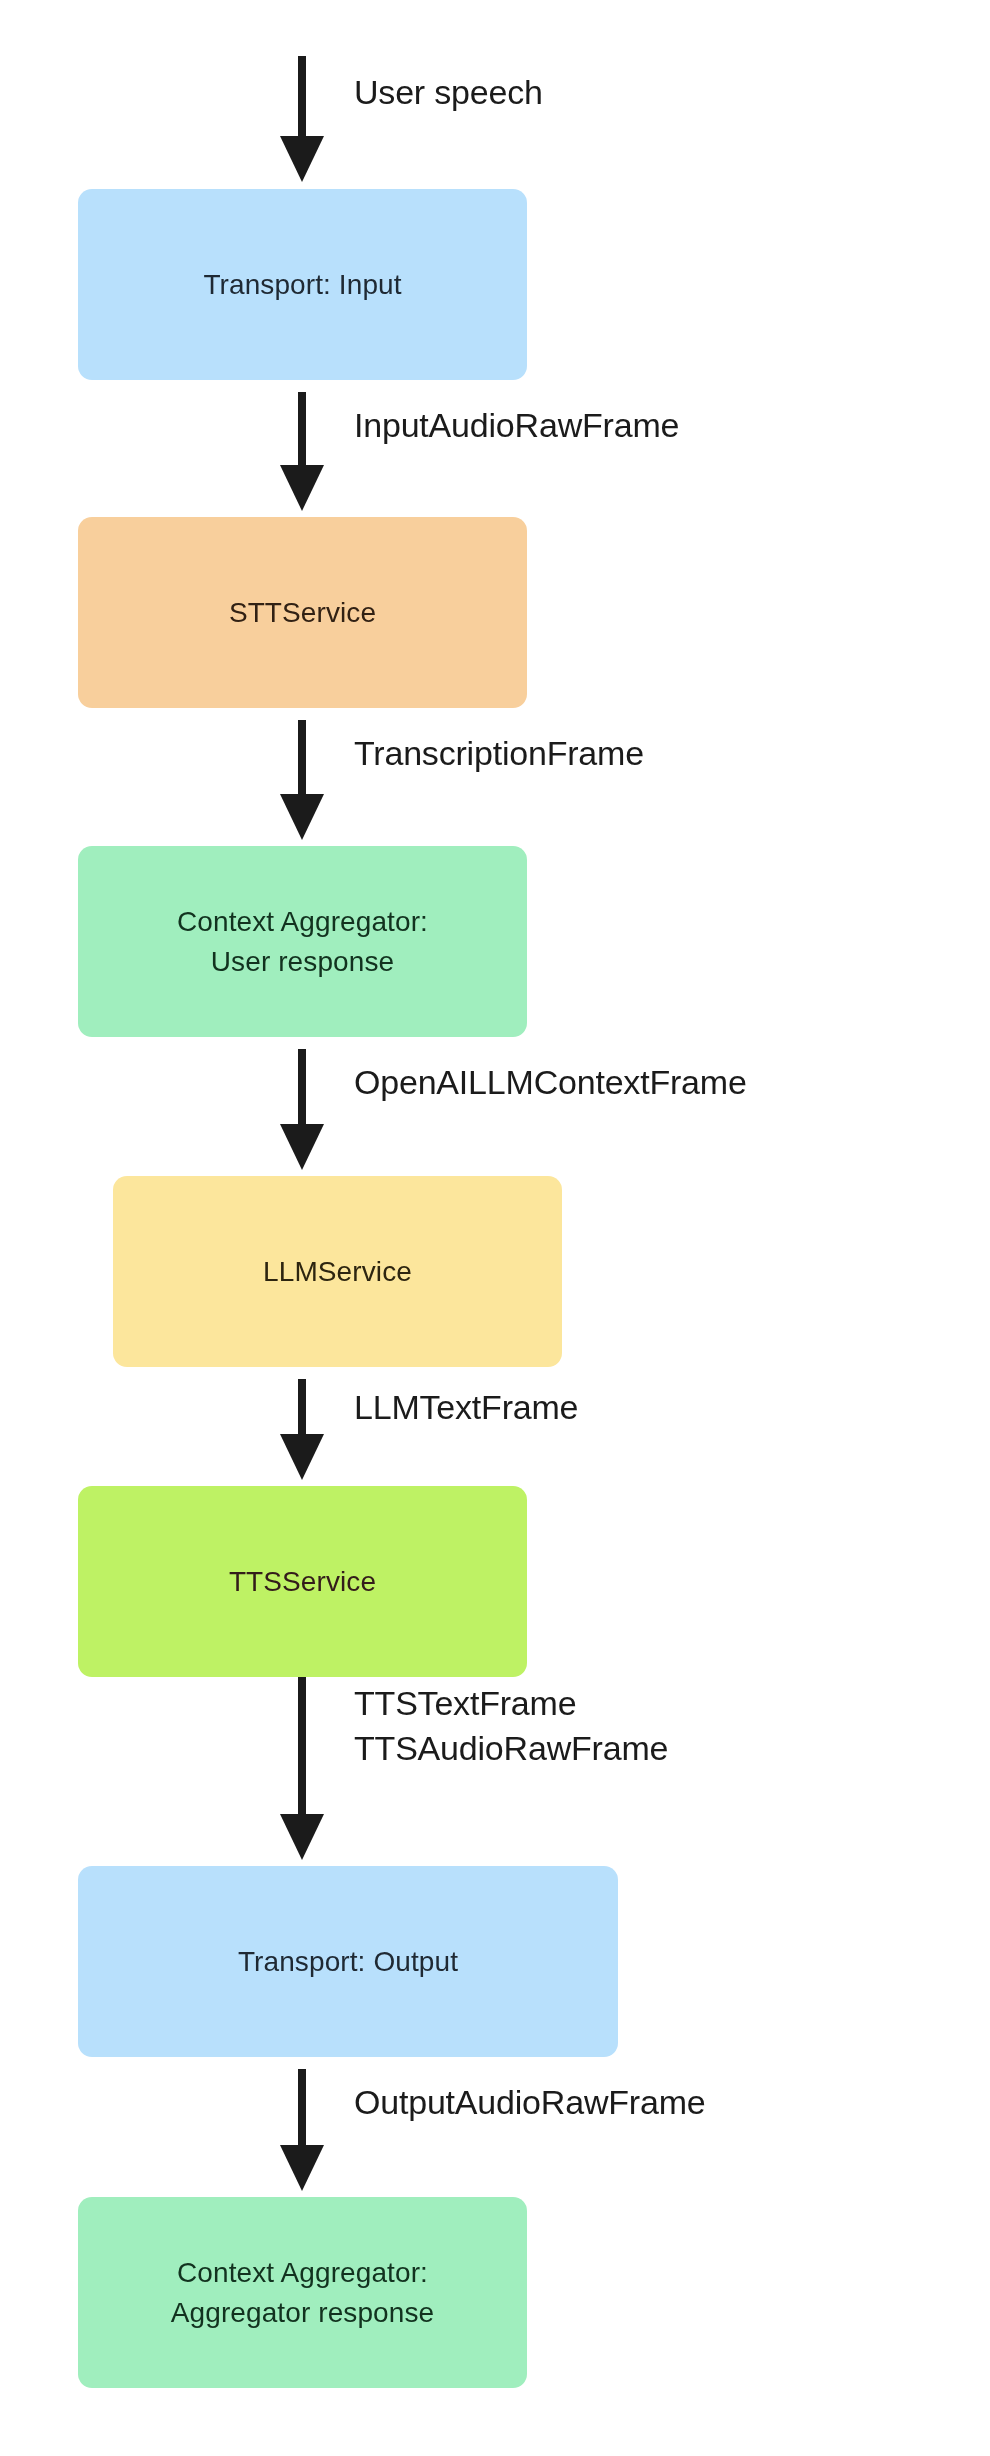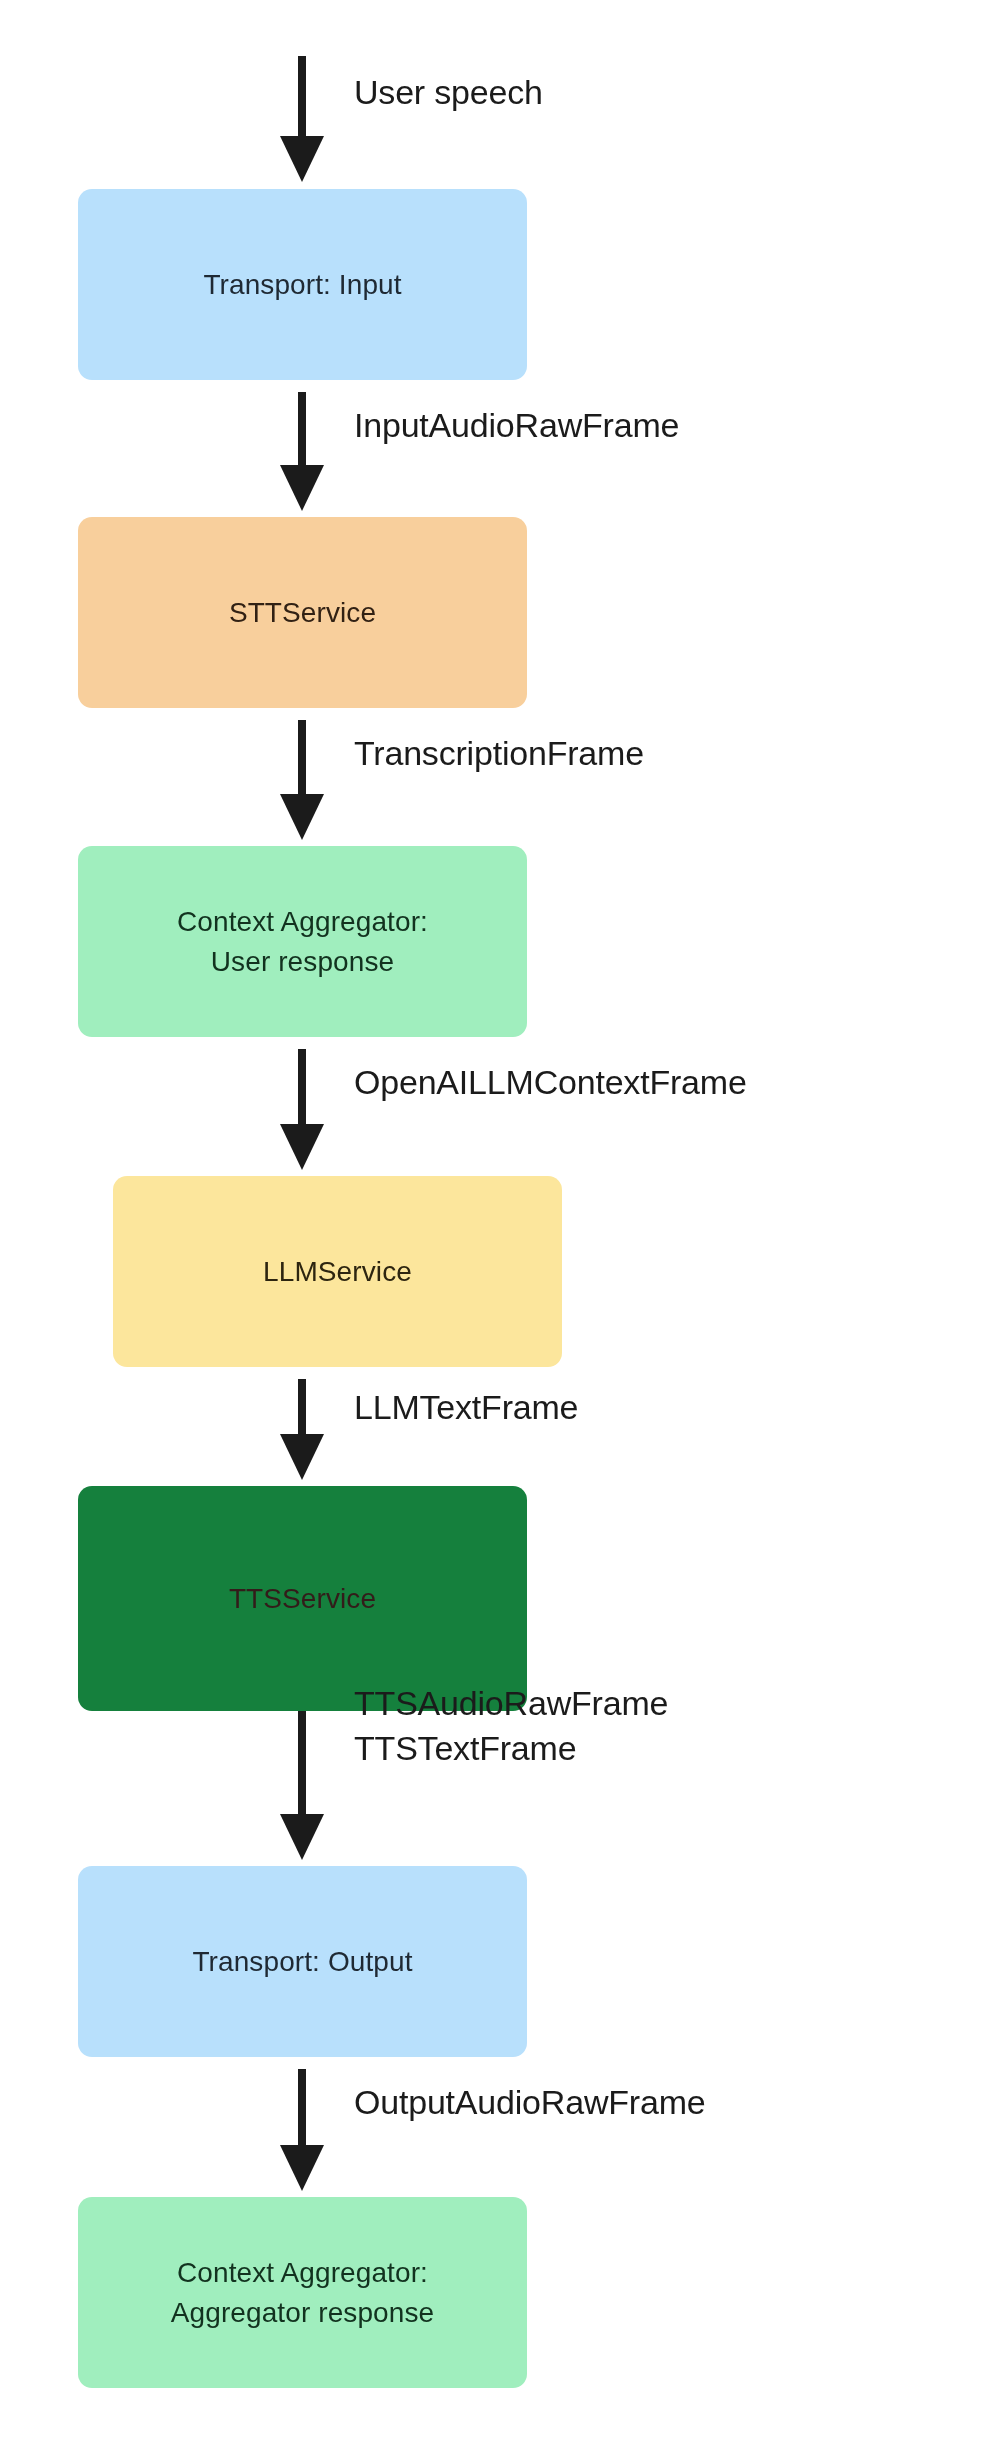--- a/index.html
+++ b/index.html
@@ -98,24 +98,24 @@
       <div class="node" style="left: 78px; top: 517px; width: 449px; height: 191px; background: rgb(248, 207, 156); color: rgb(49, 33, 20);">
         <span class="node-line">STTService</span>
       </div>
       <div class="node" style="left: 78px; top: 846px; width: 449px; height: 191px; background: rgb(160, 238, 190); color: rgb(18, 50, 31);">
         <span class="node-line">Context Aggregator:</span>
         <span class="node-line">User response</span>
       </div>
       <div class="node" style="left: 78px; top: 1176px; width: 449px; height: 191px; background: rgb(252, 230, 156); color: rgb(45, 37, 16); margin-left: 35px;">
         <span class="node-line">LLMService</span>
       </div>
-      <div class="node" style="left: 78px; top: 1486px; width: 449px; height: 225px; background: #15803d; color: rgb(51, 28, 26);">
+      <div class="node" style="left: 78px; top: 1486px; width: 449px; height: 191px; background: #bef264; color: rgb(51, 28, 26);">
         <span class="node-line">TTSService</span>
       </div>
-      <div class="node" style="left: 78px; top: 1866px; width: 449px; height: 191px; background: rgb(184, 224, 252); color: rgb(31, 41, 51);">
+      <div class="node" style="left: 78px; top: 1866px; width: 540px; height: 191px; background: rgb(184, 224, 252); color: rgb(31, 41, 51);">
         <span class="node-line">Transport: Output</span>
       </div>
       <div class="node" style="left: 78px; top: 2197px; width: 449px; height: 191px; background: rgb(160, 238, 190); color: rgb(18, 50, 31);">
         <span class="node-line">Context Aggregator:</span>
         <span class="node-line">Aggregator response</span>
       </div>
     </div>
   <div id="labels-layer">
       <div class="edge-label" style="left: 354px; top: 70px; color: rgb(27, 27, 27); text-align: right;">
         <span class="label-line">User speech</span>
@@ -126,20 +126,20 @@
       <div class="edge-label" style="left: 354px; top: 731px; color: rgb(27, 27, 27);">
         <span class="label-line">TranscriptionFrame</span>
       </div>
       <div class="edge-label" style="left: 354px; top: 1060px; color: rgb(27, 27, 27);">
         <span class="label-line">OpenAILLMContextFrame</span>
       </div>
       <div class="edge-label" style="left: 354px; top: 1385px; color: rgb(27, 27, 27);">
         <span class="label-line">LLMTextFrame</span>
       </div>
       <div class="edge-label" style="left: 354px; top: 1681px; color: rgb(27, 27, 27);">
+        <span class="label-line">TTSTextFrame</span>
         <span class="label-line">TTSAudioRawFrame</span>
-        <span class="label-line">TTSTextFrame</span>
       </div>
       <div class="edge-label" style="left: 354px; top: 2080px; color: rgb(27, 27, 27);">
         <span class="label-line">OutputAudioRawFrame</span>
       </div>
     </div>
 </div>
 
 </body></html>

